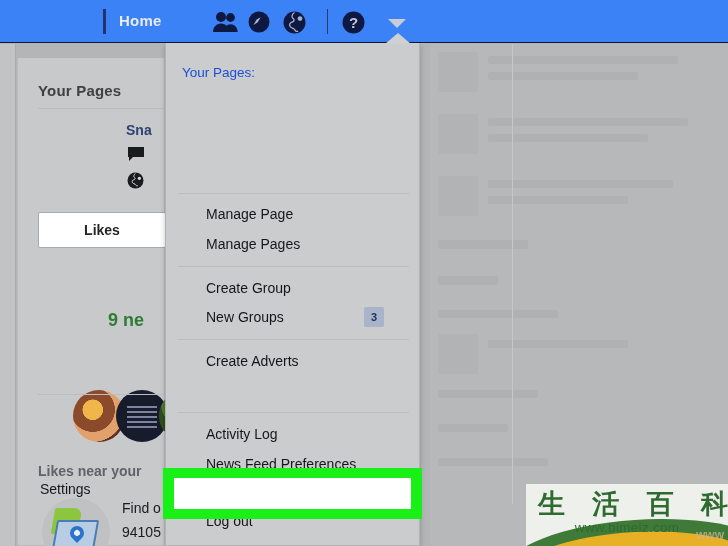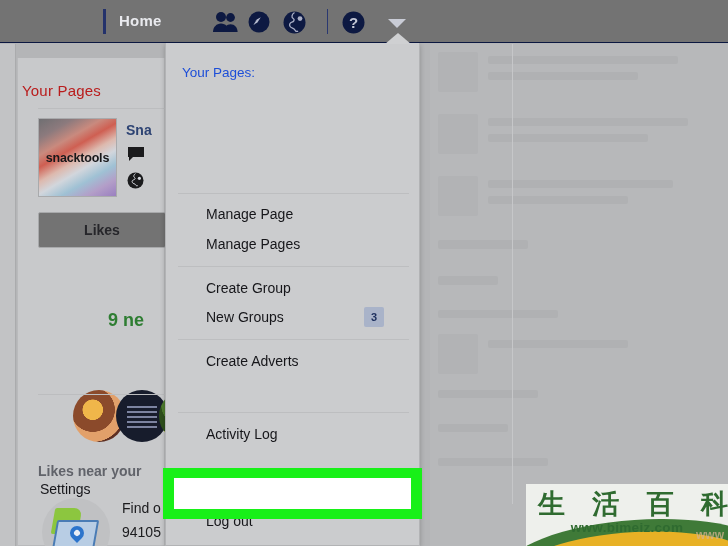--- a/index.html
+++ b/index.html
@@ -61,24 +61,24 @@
   .sidebar {
     position: absolute;
     left: 17px; top: 58px;
     width: 148px; height: 488px;
     background: #c8c9cb;
     border: 1px solid #b9babc;
     border-top: none;
   }
   .sidebar-header {
     position: absolute;
-    left: 4px; top: 24px;
+    left: 20px; top: 24px;
     font-size: 15px;
-    font-weight: normal;
-    color: #b91c1c;
+    font-weight: bold;
+    color: #404040;
     letter-spacing: .2px;
   }
   .sb-divider {
     position: absolute;
     left: 20px;
     width: 128px;
     height: 1px;
     background: #bcbdbf;
   }
   .page-thumb {
@@ -118,21 +118,21 @@
   .page-icon {
     position: absolute;
     left: 109px;
     color: #1b1b1d;
     line-height: 1;
   }
   .likes-btn {
     position: absolute;
     left: 20px; top: 154px;
     width: 128px; height: 36px;
-    background: #737373;
+    background: #ffffff;
     border: 1px solid #a8a9ab;
     border-radius: 2px;
     color: #26262a;
     font-size: 14px;
     font-weight: bold;
     display: flex;
     align-items: center;
     justify-content: center;
   }
   .new-likes {
@@ -226,21 +226,21 @@
     width: 60px;
     overflow: hidden;
     white-space: nowrap;
   }
 
   
   .navbar {
     position: absolute;
     left: 0; top: 0;
     width: 728px; height: 43px;
-    background: #737373;
+    background: #3b82f6;
     border-bottom: 1px solid #0b1740;
   }
   .nav-leftstub {
     position: absolute;
     left: 103px; top: 9px;
     width: 3px; height: 25px;
     background: #24326b;
   }
   .nav-home {
     position: absolute;
@@ -386,21 +386,21 @@
     font-size: 27px;
     font-weight: bold;
     color: #2f6b30;
     -webkit-text-stroke: 0;
   }
   .wm-url {
     position: absolute;
     left: 0; right: 0; top: 36px;
     text-align: center;
     font-size: 13.5px;
-    font-weight: bold;
+    font-weight: normal;
     color: #2f6b30;
     letter-spacing: .3px;
   }
   .wm-ghost {
     position: absolute;
     right: 4px; top: 44px;
     font-size: 12px;
     font-weight: bold;
     color: #d4b38f;
     opacity: .75;
@@ -436,23 +436,20 @@
     <div class="ghost-line" style="left:8px;  top:346px; width:100px; height:8px;"></div>
     <div class="ghost-line" style="left:8px;  top:380px; width:70px; height:8px;"></div>
     <div class="ghost-line" style="left:8px;  top:414px; width:110px; height:8px;"></div>
   </div>
   <div class="backdrop-sep"></div>
 
   <div class="sidebar">
     <div class="sidebar-header">Your Pages</div>
     <div class="sb-divider" style="top:50px;"></div>
 
-    <div class="page-thumb">
-      <span>snacktools</span>
-    </div>
 
     <div class="page-title">Sna</div>
 
     <span class="page-icon" style="top:88px;">
       <svg width="18" height="16" viewBox="0 0 18 16" aria-hidden="true">
         <path d="M1 1h16v10H6l-4 4v-4H1z" fill="#1b1b1d"></path>
       </svg>
     </span>
     <span class="page-icon" style="top:114px;">
       <svg width="17" height="17" viewBox="0 0 17 17" aria-hidden="true">
@@ -503,20 +500,21 @@
     <div class="dd-item" style="top:163px;">Manage Page</div>
     <div class="dd-item" style="top:193px;">Manage Pages</div>
 
     <div class="dd-item" style="top:237px;">Create Group</div>
     <div class="dd-item" style="top:266px;">New Groups</div>
     <div class="dd-badge" style="top:264px;">3</div>
 
     <div class="dd-item" style="top:310px;">Create Adverts</div>
 
     <div class="dd-item" style="top:383px;">Activity Log</div>
+    <div class="dd-item" style="top:413px;">News Feed Preferences</div>
     <div class="dd-item" style="top:470px;">Log out</div>
   </div>
 
   <div class="hl-box">
     <div class="hl-inner"></div>
   </div>
   <div class="hl-label">Settings</div>
 
   <div class="navbar">
     <div class="nav-leftstub"></div>

